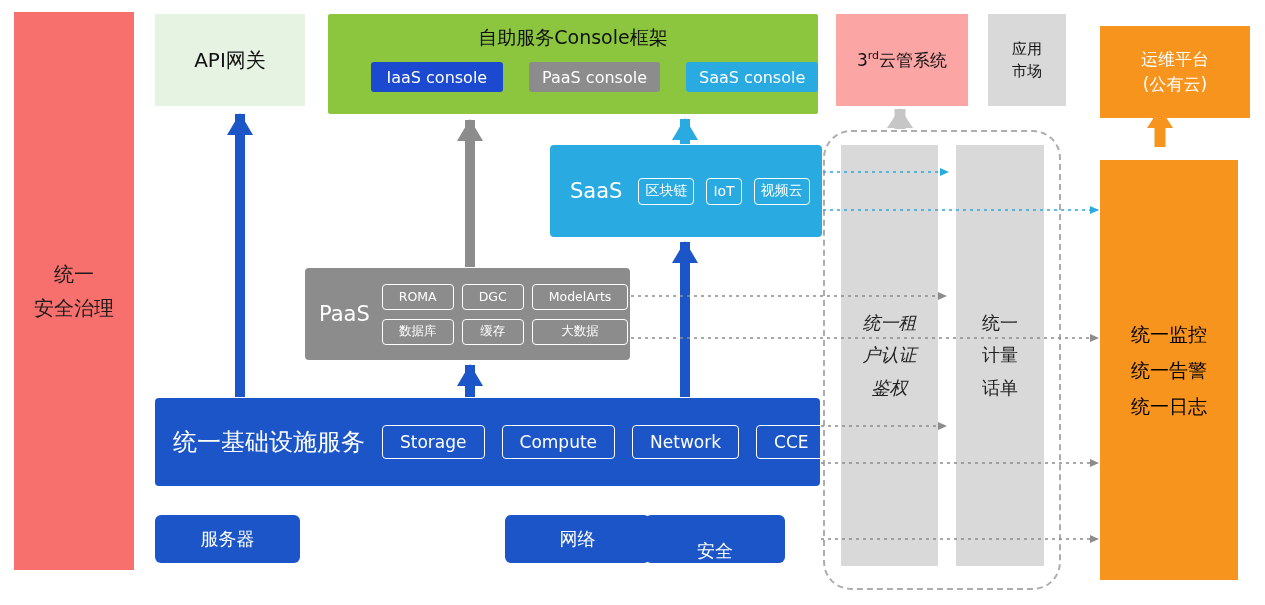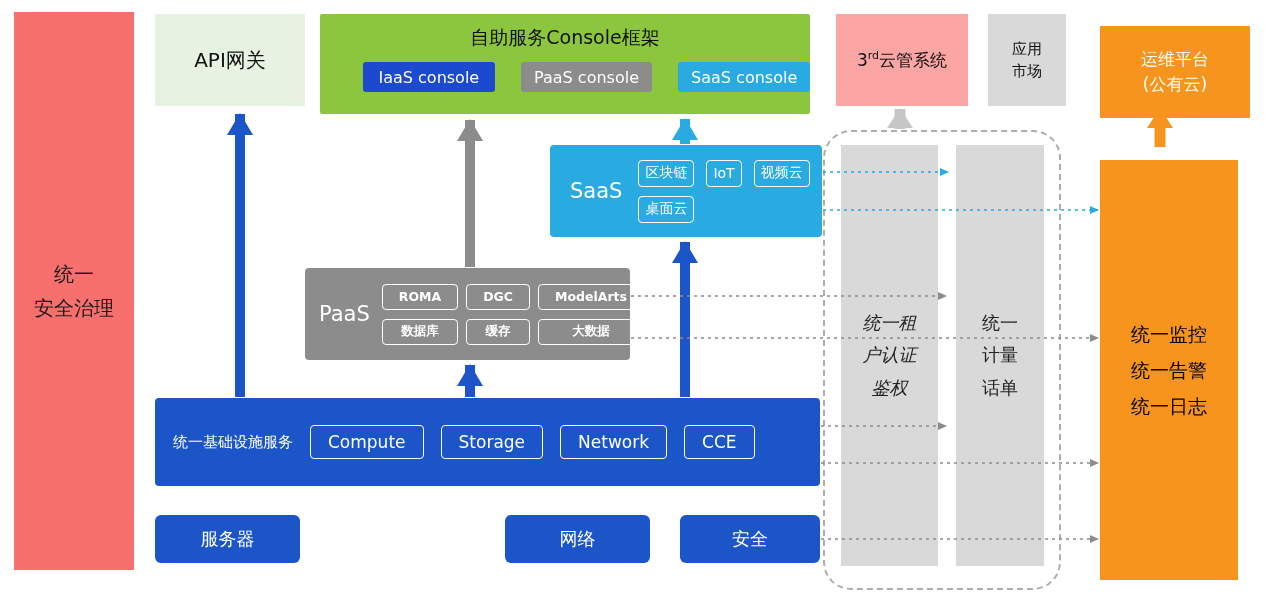--- a/index.html
+++ b/index.html
@@ -4,52 +4,52 @@
 <style>
   * { margin:0; padding:0; box-sizing:border-box; }
   body { font-family:"DejaVu Sans","Liberation Sans",sans-serif; background:#ffffff; }
   #canvas { position:relative; width:1265px; height:605px; background:#fff; overflow:hidden; }
   .box { position:absolute; display:flex; align-items:center; justify-content:center; }
   .pre { white-space:pre-line; text-align:center; }
 
   .security-bar { left:14px; top:12px; width:120px; height:558px; background:#F8706E; font-size:20px; color:#1a1a1a; line-height:1.7; }
   .api-gateway { left:155px; top:14px; width:150px; height:92px; background:#E6F3E3; font-size:20px; color:#111; }
 
-  .console-framework { left:320px; top:14px; width:490px; height:100px; background:#8CC63F; flex-direction:column; justify-content:flex-start; padding:11px 0 0; border-radius:2px; }
+  .console-framework { left:328px; top:14px; width:490px; height:100px; background:#8CC63F; flex-direction:column; justify-content:flex-start; padding:11px 0 0; border-radius:2px; }
   .cf-title { font-size:19px; color:#101010; font-weight:500; }
   .cf-buttons { display:flex; gap:26px; width:100%; margin-top:11px; }
   .cf-btn { flex:1; height:30px; display:flex; align-items:center; justify-content:center; color:#fff; font-size:16px; border-radius:3px; }
   .cf-iaas { background:#1B49D0;margin-left:43px; }
   .cf-paas { background:#8C8C8C; }
   .cf-saas { background:#29ABE2; }
 
   .third-party { left:836px; top:14px; width:132px; height:92px; background:#fca5a5; font-size:17px; color:#111; }
   .third-party sup { font-size:11px; }
   .app-market { left:988px; top:14px; width:78px; height:92px; background:#D9D9D9; font-size:15px; color:#111; line-height:1.5; }
   .ops-platform { left:1100px; top:26px; width:150px; height:92px; background:#F7941E; color:#fff; font-size:17px; line-height:1.5; }
 
   .saas-box { left:550px; top:145px; width:272px; height:92px; background:#29ABE2; border-radius:4px; justify-content:flex-start; padding:0 14px 0 20px; gap:16px; }
   .saas-label { color:#fff; font-size:21px; }
-  .saas-chips { display:grid; grid-template-columns:repeat(3,1fr); gap:9px 12px; flex:1; }
+  .saas-chips { display:grid; grid-template-columns:repeat(4,1fr); gap:9px 12px; flex:1; }
   .chip { border:1.5px solid #fff; border-radius:4px; color:#fff; display:flex; align-items:center; justify-content:center; height:27px; font-size:14px; padding:0 6px; white-space:nowrap; }
 
   .paas-box { left:305px; top:268px; width:325px; height:92px; background:#8C8C8C; border-radius:4px; justify-content:flex-start; padding:0 12px 0 14px; gap:12px; }
   .paas-label { color:#fff; font-size:21px; }
   .paas-chips { display:grid; grid-template-columns:repeat(3,1fr); gap:9px 8px; flex:1; }
-  .paas-chips .chip { font-size:12.5px; height:26px; padding:0 16px;font-weight:bold; }
+  .paas-chips .chip { font-size:12.5px; height:26px; padding:0 16px; }
 
   .infra-box { left:155px; top:398px; width:665px; height:88px; background:#1B55C8; border-radius:4px; justify-content:flex-start; padding:0 14px 0 18px; gap:17px; }
-  .infra-label { color:#fff; font-size:15px; white-space:nowrap; }
+  .infra-label { color:#fff; font-size:24px; white-space:nowrap; }
   .infra-box .chip { height:34px; font-size:17px; padding:0 17px; }
 
   .hw { background:#1B55C8; color:#fff; font-size:18px; border-radius:6px; top:515px; height:48px; }
   .hw-server { left:155px; width:145px; }
   .hw-storage { left:330px; width:145px; }
   .hw-network { left:505px; width:145px; }
-  .hw-security { left:680px; width:140px; }
+  .hw-security { left:645px; width:140px;align-items:flex-end; }
 
   .shared-container { left:823px; top:130px; width:238px; height:460px; border:2px dashed #ADADAD; border-radius:28px; background:transparent; }
   .auth-bar { left:841px; top:145px; width:97px; height:421px; background:#D9D9D9; font-size:18px; color:#222; line-height:1.8;font-style:italic; }
   .metering-bar { left:956px; top:145px; width:88px; height:421px; background:#D9D9D9; font-size:18px; color:#222; line-height:1.8; }
   .monitoring-bar { left:1100px; top:160px; width:138px; height:420px; background:#F7941E; color:#000000; font-size:19px; line-height:1.9; }
 
   #arrows { position:absolute; left:0; top:0; width:1265px; height:605px; pointer-events:none; }
 </style>
 </head>
 <body>
@@ -105,22 +105,22 @@
       <div class="chip">DGC</div>
       <div class="chip">ModelArts</div>
       <div class="chip">数据库</div>
       <div class="chip">缓存</div>
       <div class="chip">大数据</div>
     </div>
   </div>
 
   <div class="box infra-box">
     <span class="infra-label">统一基础设施服务</span>
+    <div class="chip">Storage</div>
     <div class="chip">Compute</div>
-    <div class="chip">Storage</div>
     <div class="chip">Network</div>
     <div class="chip">CCE</div>
   </div>
 
   <div class="box hw hw-server">
       <span>服务器</span>
     </div>
   <div class="box hw hw-network">
       <span>网络</span>
     </div>

